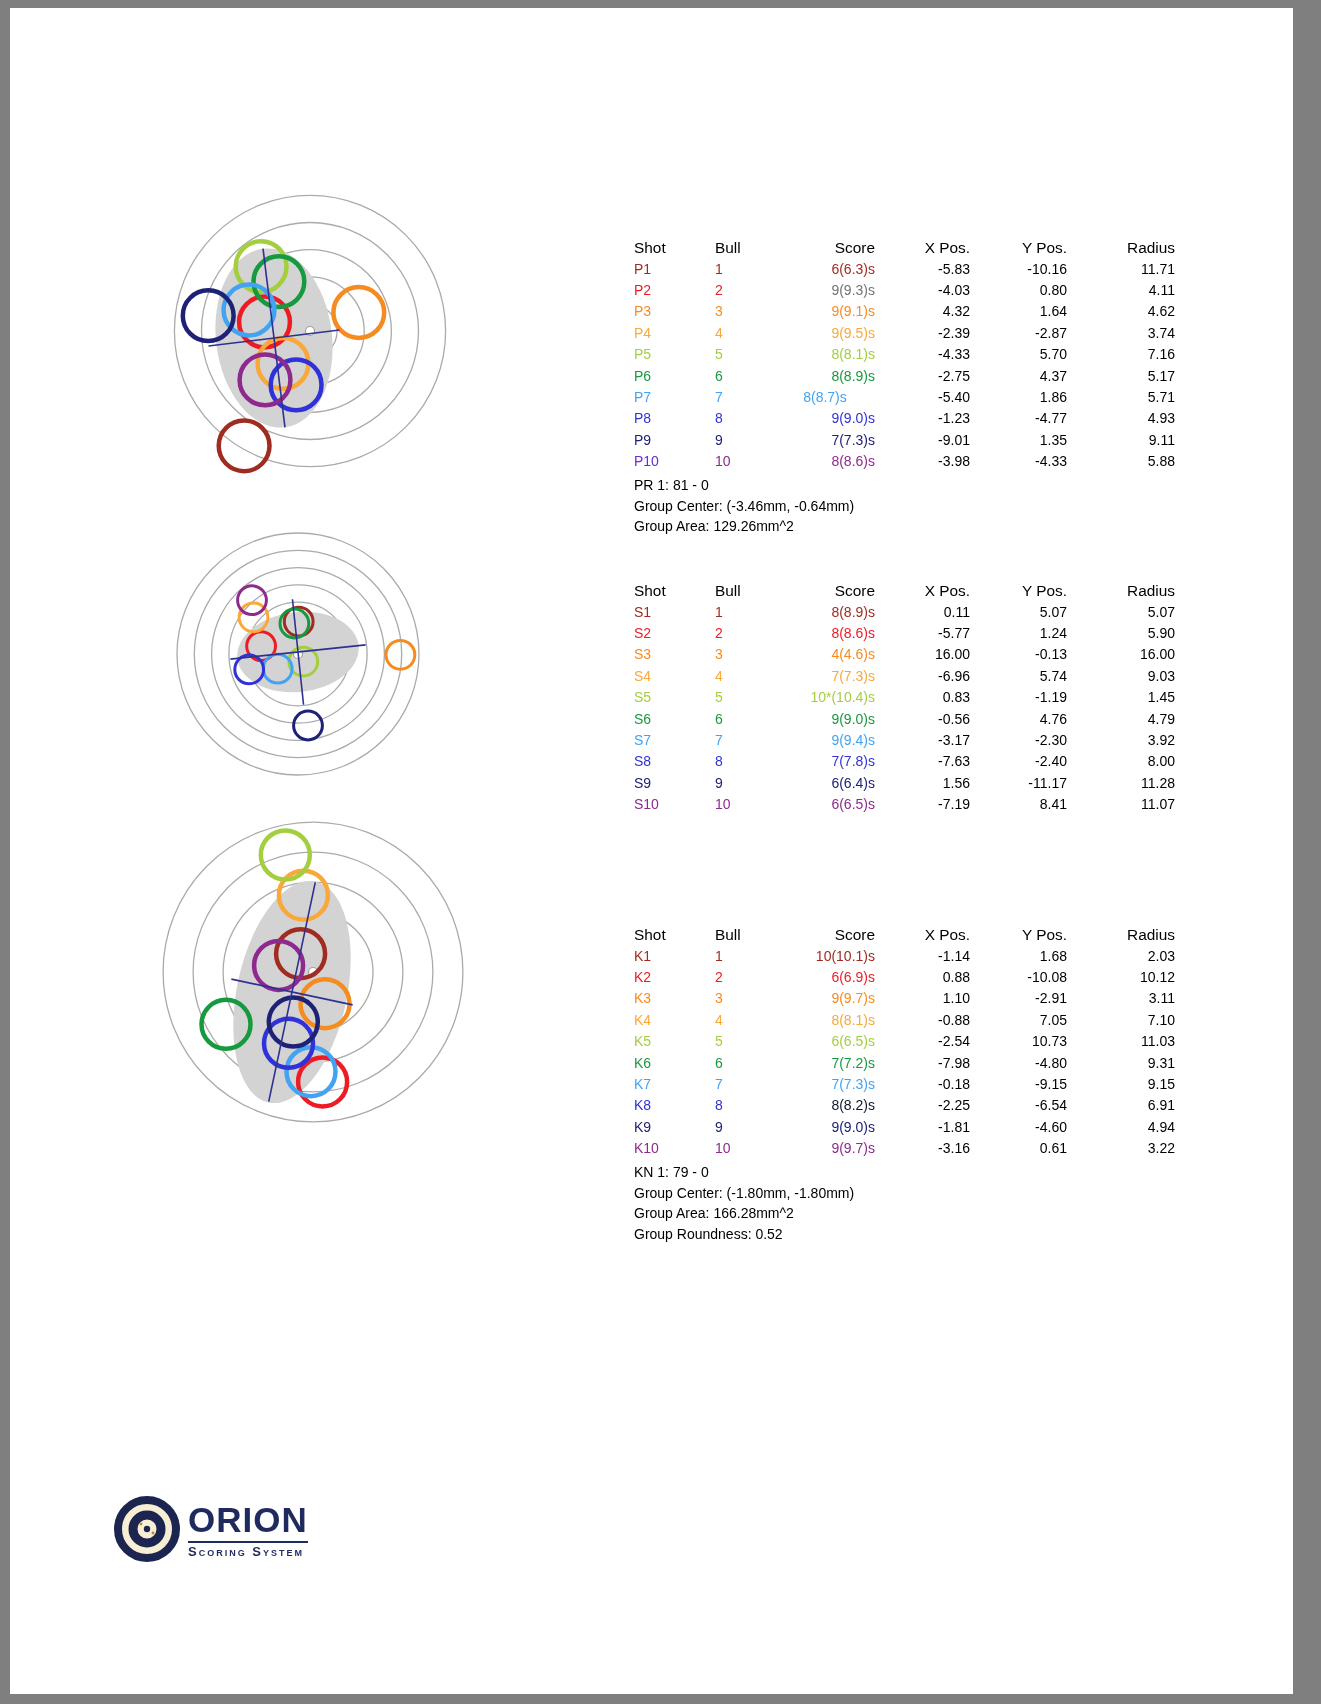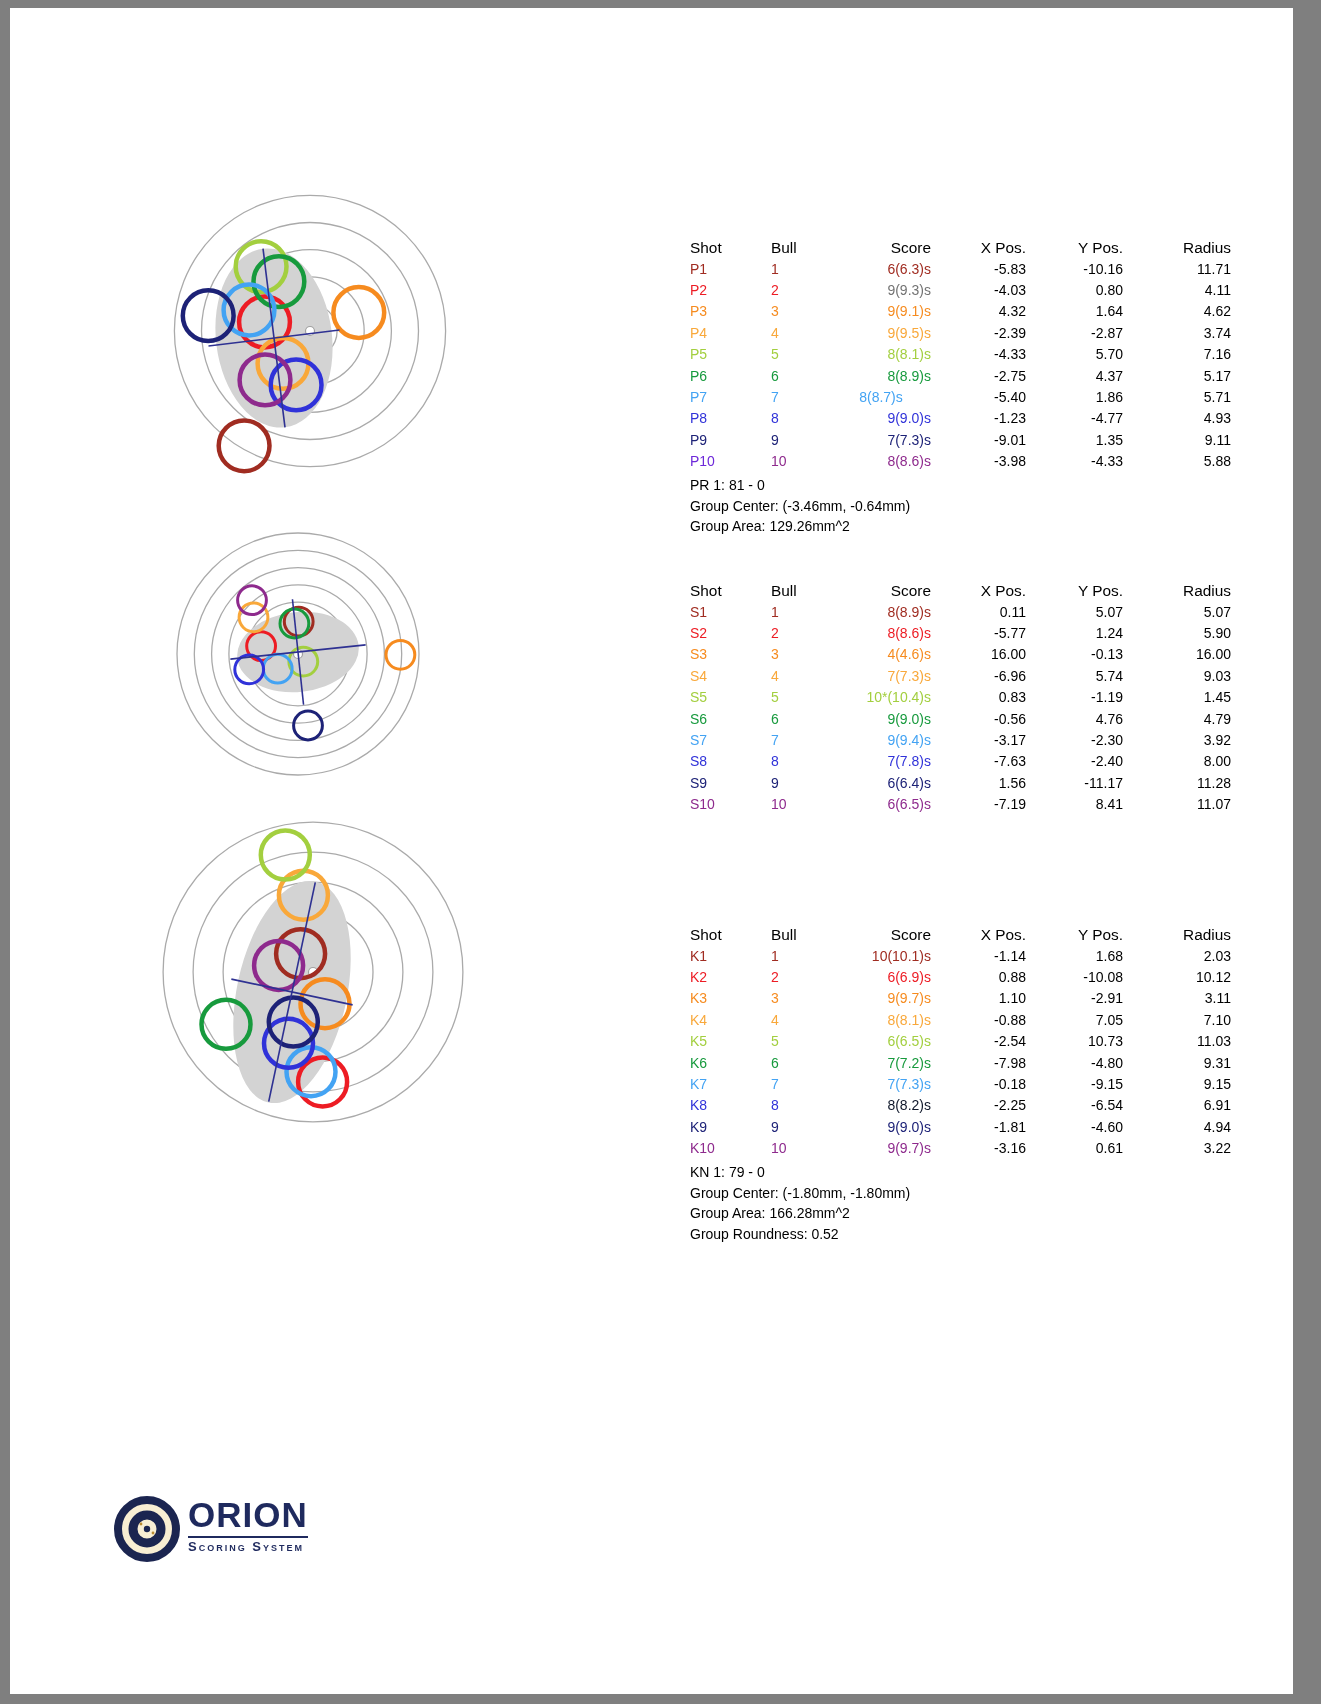--- a/index.html
+++ b/index.html
@@ -14,31 +14,31 @@
     background:#ffffff;
   }
   
   .hdr{position:absolute;left:103px;top:104px;}
   .hdr .title{font-size:25px;font-weight:bold;color:#000;line-height:31px;}
   .hdr .meta{font-size:14px;color:#000;line-height:17.5px;}
   .hdr .meta:first-of-type{margin-top:5px;}
   
   #plot-layer{position:absolute;left:0;top:0;z-index:0;}
   
-  .tbl{position:absolute;left:680px;width:541px;z-index:1;}
+  .tbl{position:absolute;left:624px;width:541px;z-index:1;}
   .trow{display:grid;grid-template-columns:81px 60px 100px 95px 97px 108px;height:21.4px;align-items:center;}
   .trow.thead{height:20px;font-size:15.4px;color:#000;}
   .trow span{font-size:14px;white-space:nowrap;}
   .trow.thead span{font-size:15.4px;}
   .trow span:nth-child(n+3){text-align:right;}
   .trow .num{color:#000;}
   .stats{margin-top:3px;}
   .stats div{font-size:14px;color:#000;line-height:20.6px;white-space:nowrap;}
   
-  .logo{position:absolute;left:103px;top:1487px;display:flex;align-items:flex-start;}
+  .logo{position:absolute;left:103px;top:1487px;display:flex;align-items:center;}
   .logo-text{margin-left:7px;}
   .logo-name{font-size:35px;font-weight:bold;color:#1f2a5e;letter-spacing:1px;line-height:40px;}
   .logo-sub{font-size:13px;font-weight:bold;color:#1f2a5e;font-variant:small-caps;letter-spacing:2px;border-top:2.5px solid #1f2a5e;padding-top:1px;margin-top:1px;}
 </style>
 </head>
 <body>
 
 <div class="page">
 
   <svg id="plot-layer" width="1283" height="1686" viewBox="0 0 1283 1686">

